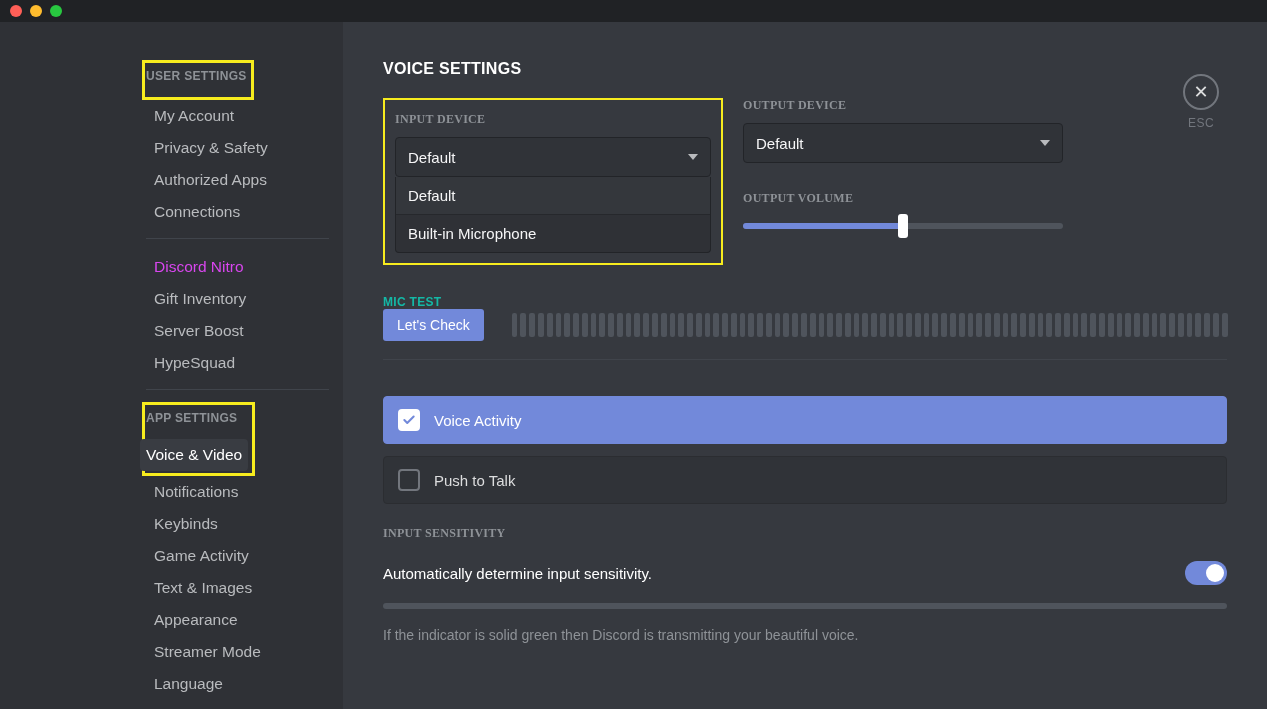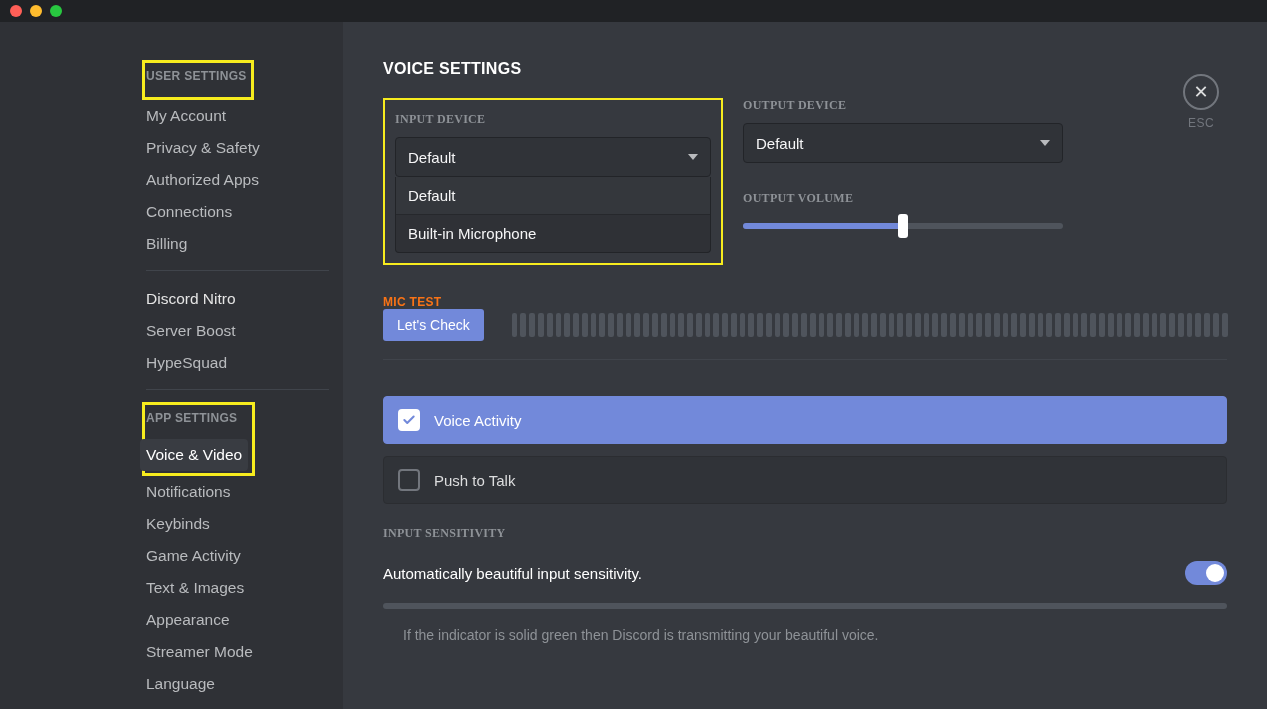--- a/index.html
+++ b/index.html
@@ -44,22 +44,23 @@
     color: #8e9297;
     text-transform: uppercase;
     padding: 6px 0 14px 0;
   }
   .sidebar-item {
     font-size: 15.5px;
     color: #b9bbbe;
     padding: 7px 6px 7px 0;
     cursor: pointer;
     border-radius: 4px;
-  }
-  .sidebar-item.link { color: #e5e5e5; }
+    margin-left: 8px;
+  }
+  .sidebar-item.link { color: #d946ef; }
   .sidebar-item.active {
     background: #393c42;
     color: #ffffff;
     padding-left: 6px;
     margin-left: -6px;
   }
   .sidebar-separator {
     height: 1px;
     background: #40444b;
     margin: 10px 0 12px 0;
@@ -184,21 +185,21 @@
   }
   .slider-thumb {
     position: absolute;
     width: 10px; height: 24px;
     background: #ffffff;
     border-radius: 3px;
     top: 50%;
     transform: translate(-50%, -50%);
   }
 
-  .mic-test-label { font-size:12px; font-weight:700; color:#f97316; letter-spacing:0.3px; margin-top: 2px;}
+  .mic-test-label { font-size:12px; font-weight:700; color:#14b8a6; letter-spacing:0.3px; margin-top: 2px;}
   .mic-test-desc { font-size: 14px; color:#b9bbbe; margin-top:6px; margin-bottom: 14px;}
   .mic-row { display:flex; align-items:center; gap: 28px; margin-bottom: 18px;}
   .btn-primary {
     background:#7289da;
     color:#ffffff;
     border:none;
     border-radius:3px;
     padding: 8px 14px;
     font-size: 14px;
     cursor:pointer;
@@ -254,21 +255,21 @@
     cursor:pointer;
   }
   .toggle-knob {
     position:absolute;
     width: 18px; height:18px;
     background:#ffffff;
     border-radius:50%;
     top:3px; right:3px;
   }
   .sens-bar { height:6px; background:#4f545c; border-radius:3px; margin-bottom: 18px;}
-  .sens-desc { font-size:14px; color:#8e9297; margin-bottom: 36px; margin-left: 20px; }
+  .sens-desc { font-size:14px; color:#8e9297; margin-bottom: 36px; }
 
 </style>
 </head>
 <body>
 
 <div class="titlebar">
   <div class="tl-dot tl-red"></div>
   <div class="tl-dot tl-yellow"></div>
   <div class="tl-dot tl-green"></div>
 </div>
@@ -276,25 +277,25 @@
 <div class="app">
   <div class="sidebar">
 
     <div class="highlight-box">
       <div class="sidebar-group-header">USER SETTINGS</div>
     </div>
     <div class="sidebar-item">My Account</div>
     <div class="sidebar-item">Privacy &amp; Safety</div>
     <div class="sidebar-item">Authorized Apps</div>
     <div class="sidebar-item">Connections</div>
-    <div class="sidebar-item">Billing</div>
 
     <div class="sidebar-separator"></div>
 
     <div class="sidebar-item link">Discord Nitro</div>
+    <div class="sidebar-item">Gift Inventory</div>
     <div class="sidebar-item">Server Boost</div>
     <div class="sidebar-item">HypeSquad</div>
 
     <div class="sidebar-separator"></div>
 
     <div class="highlight-box" style="padding-bottom:2px;">
       <div class="sidebar-group-header">APP SETTINGS</div>
       <div class="sidebar-item active">Voice &amp; Video</div>
     </div>
     <div class="sidebar-item">Notifications</div>
@@ -450,21 +451,21 @@
       </div>
       <span class="mode-label">Voice Activity</span>
     </div>
     <div class="mode-box">
       <div class="checkbox"></div>
       <span class="mode-label">Push to Talk</span>
     </div>
 
     <div class="field-label" style="margin-top:22px;">INPUT SENSITIVITY</div>
     <div class="sensitivity-header">
-      <div class="sensitivity-text">Automatically beautiful input sensitivity.</div>
+      <div class="sensitivity-text">Automatically determine input sensitivity.</div>
       <div class="toggle">
         <div class="toggle-knob"></div>
       </div>
     </div>
     <div class="sens-bar"></div>
     <div class="sens-desc">If the indicator is solid green then Discord is transmitting your beautiful voice.</div>
 
   </div>
 </div>
 

